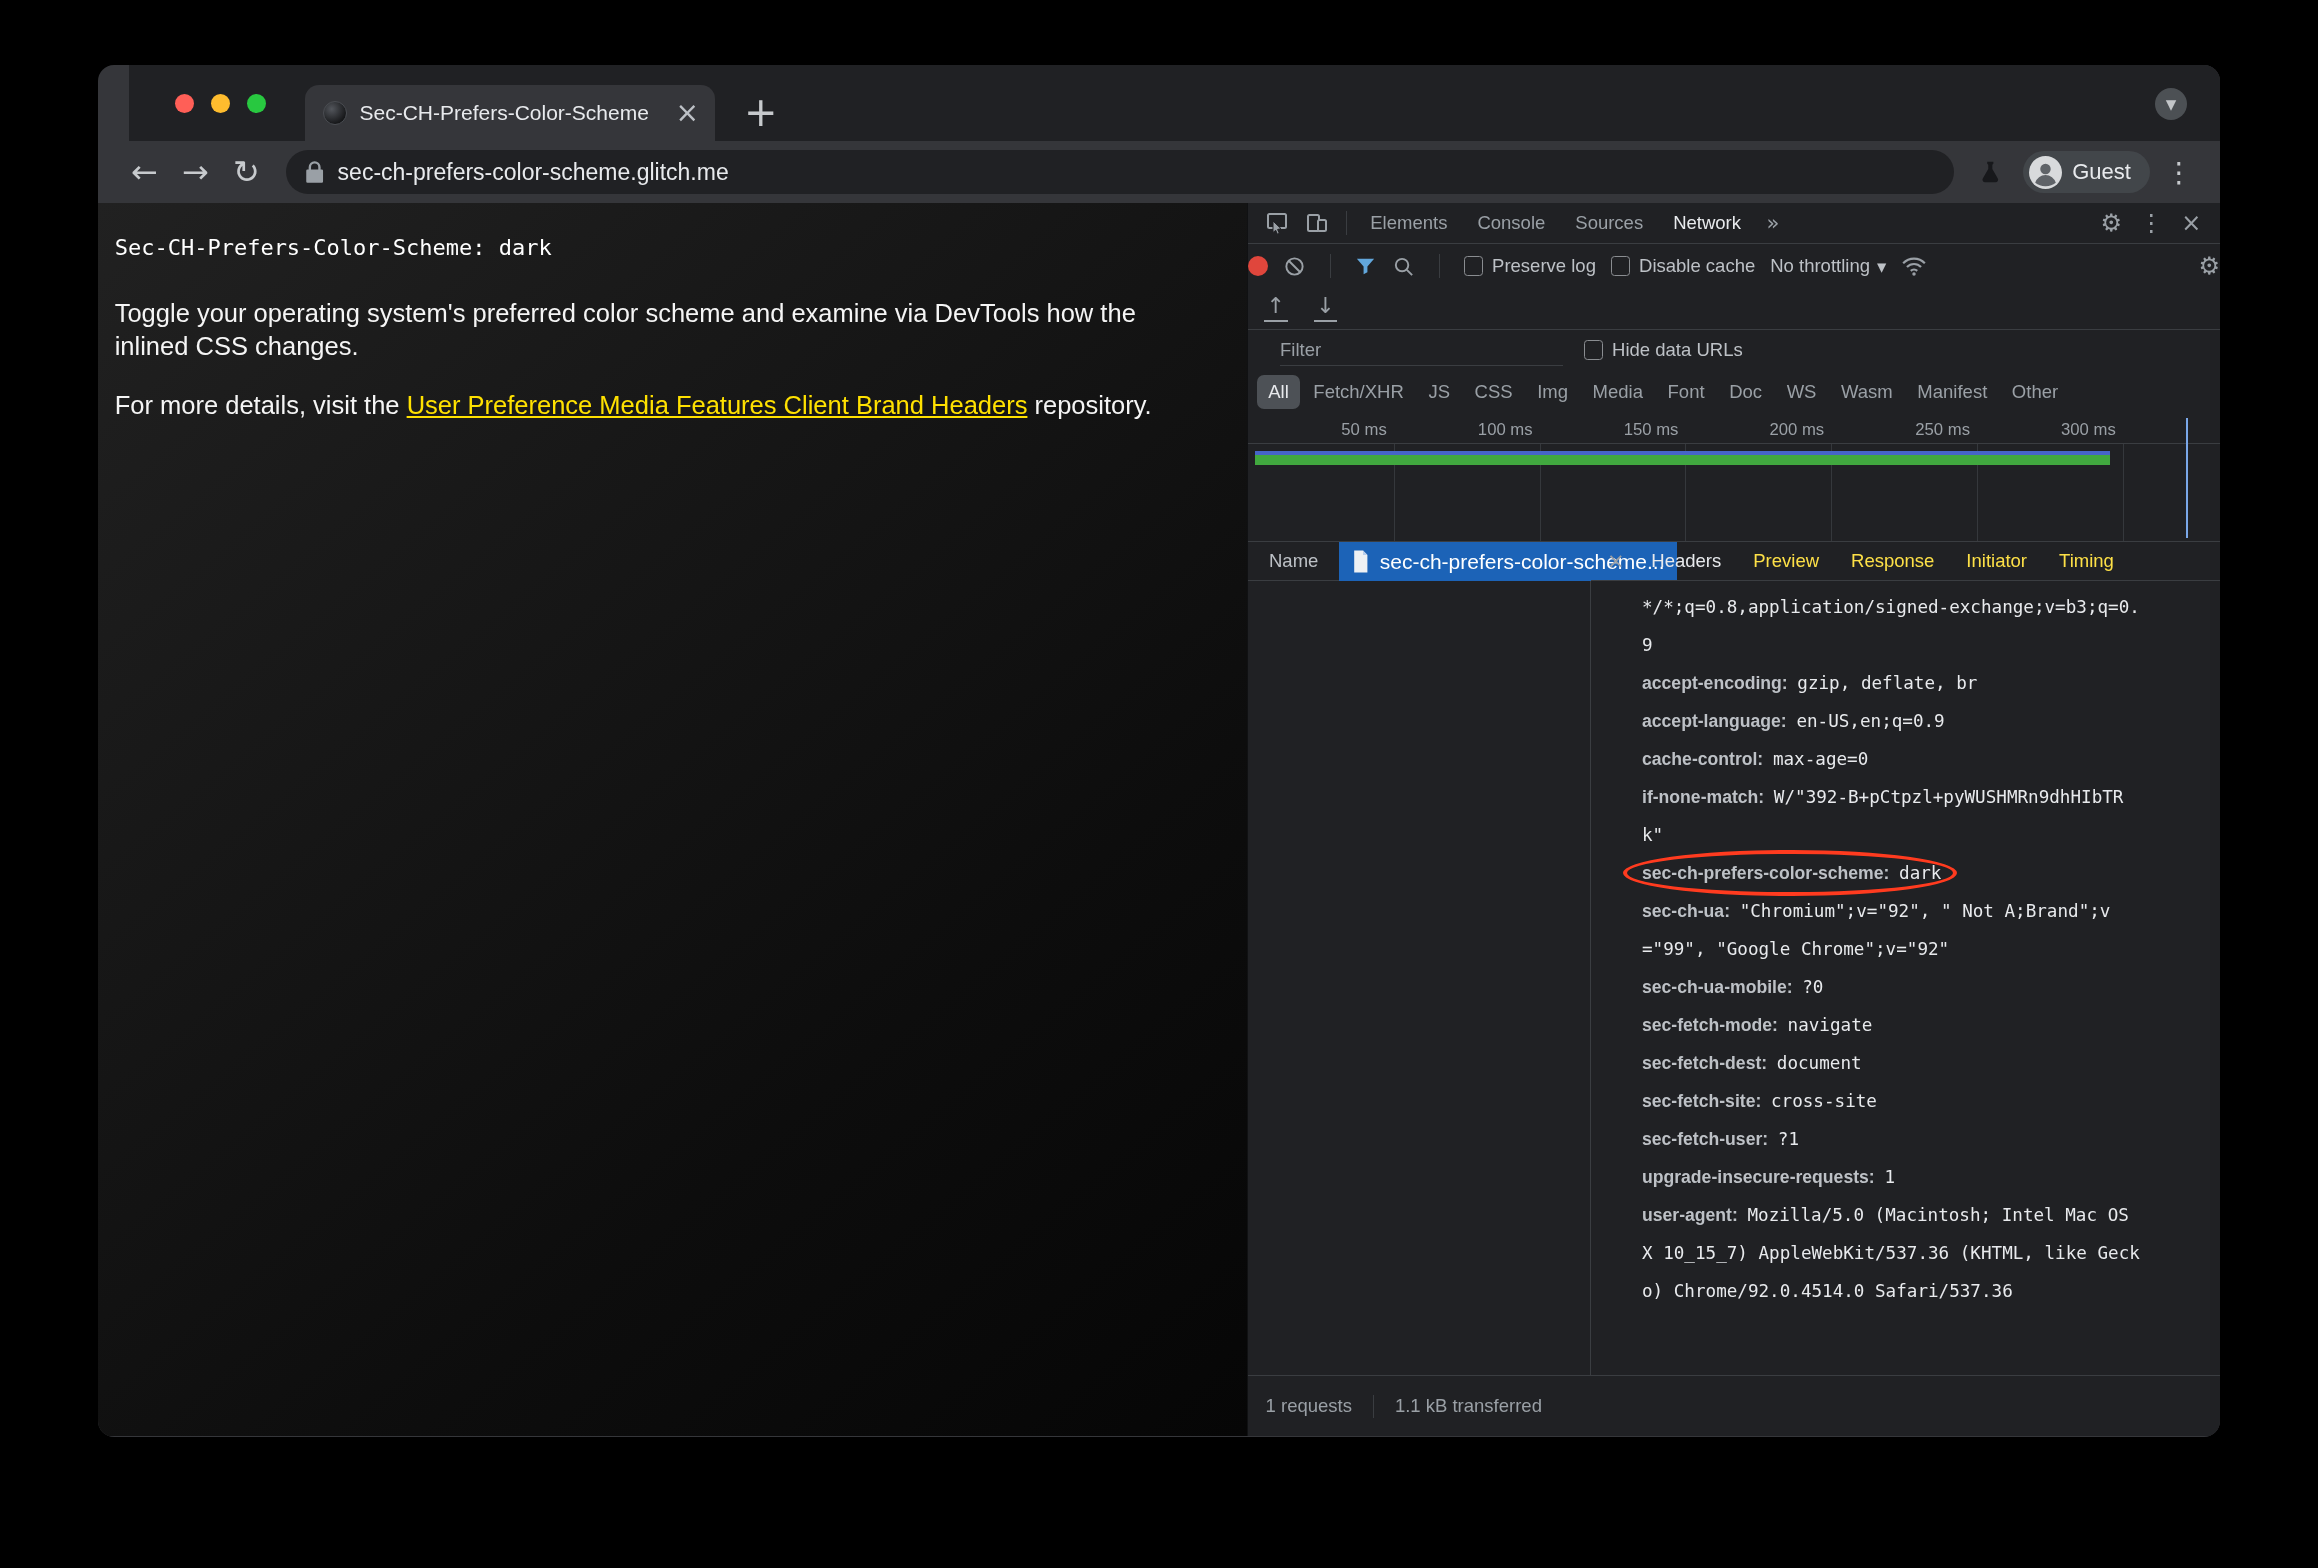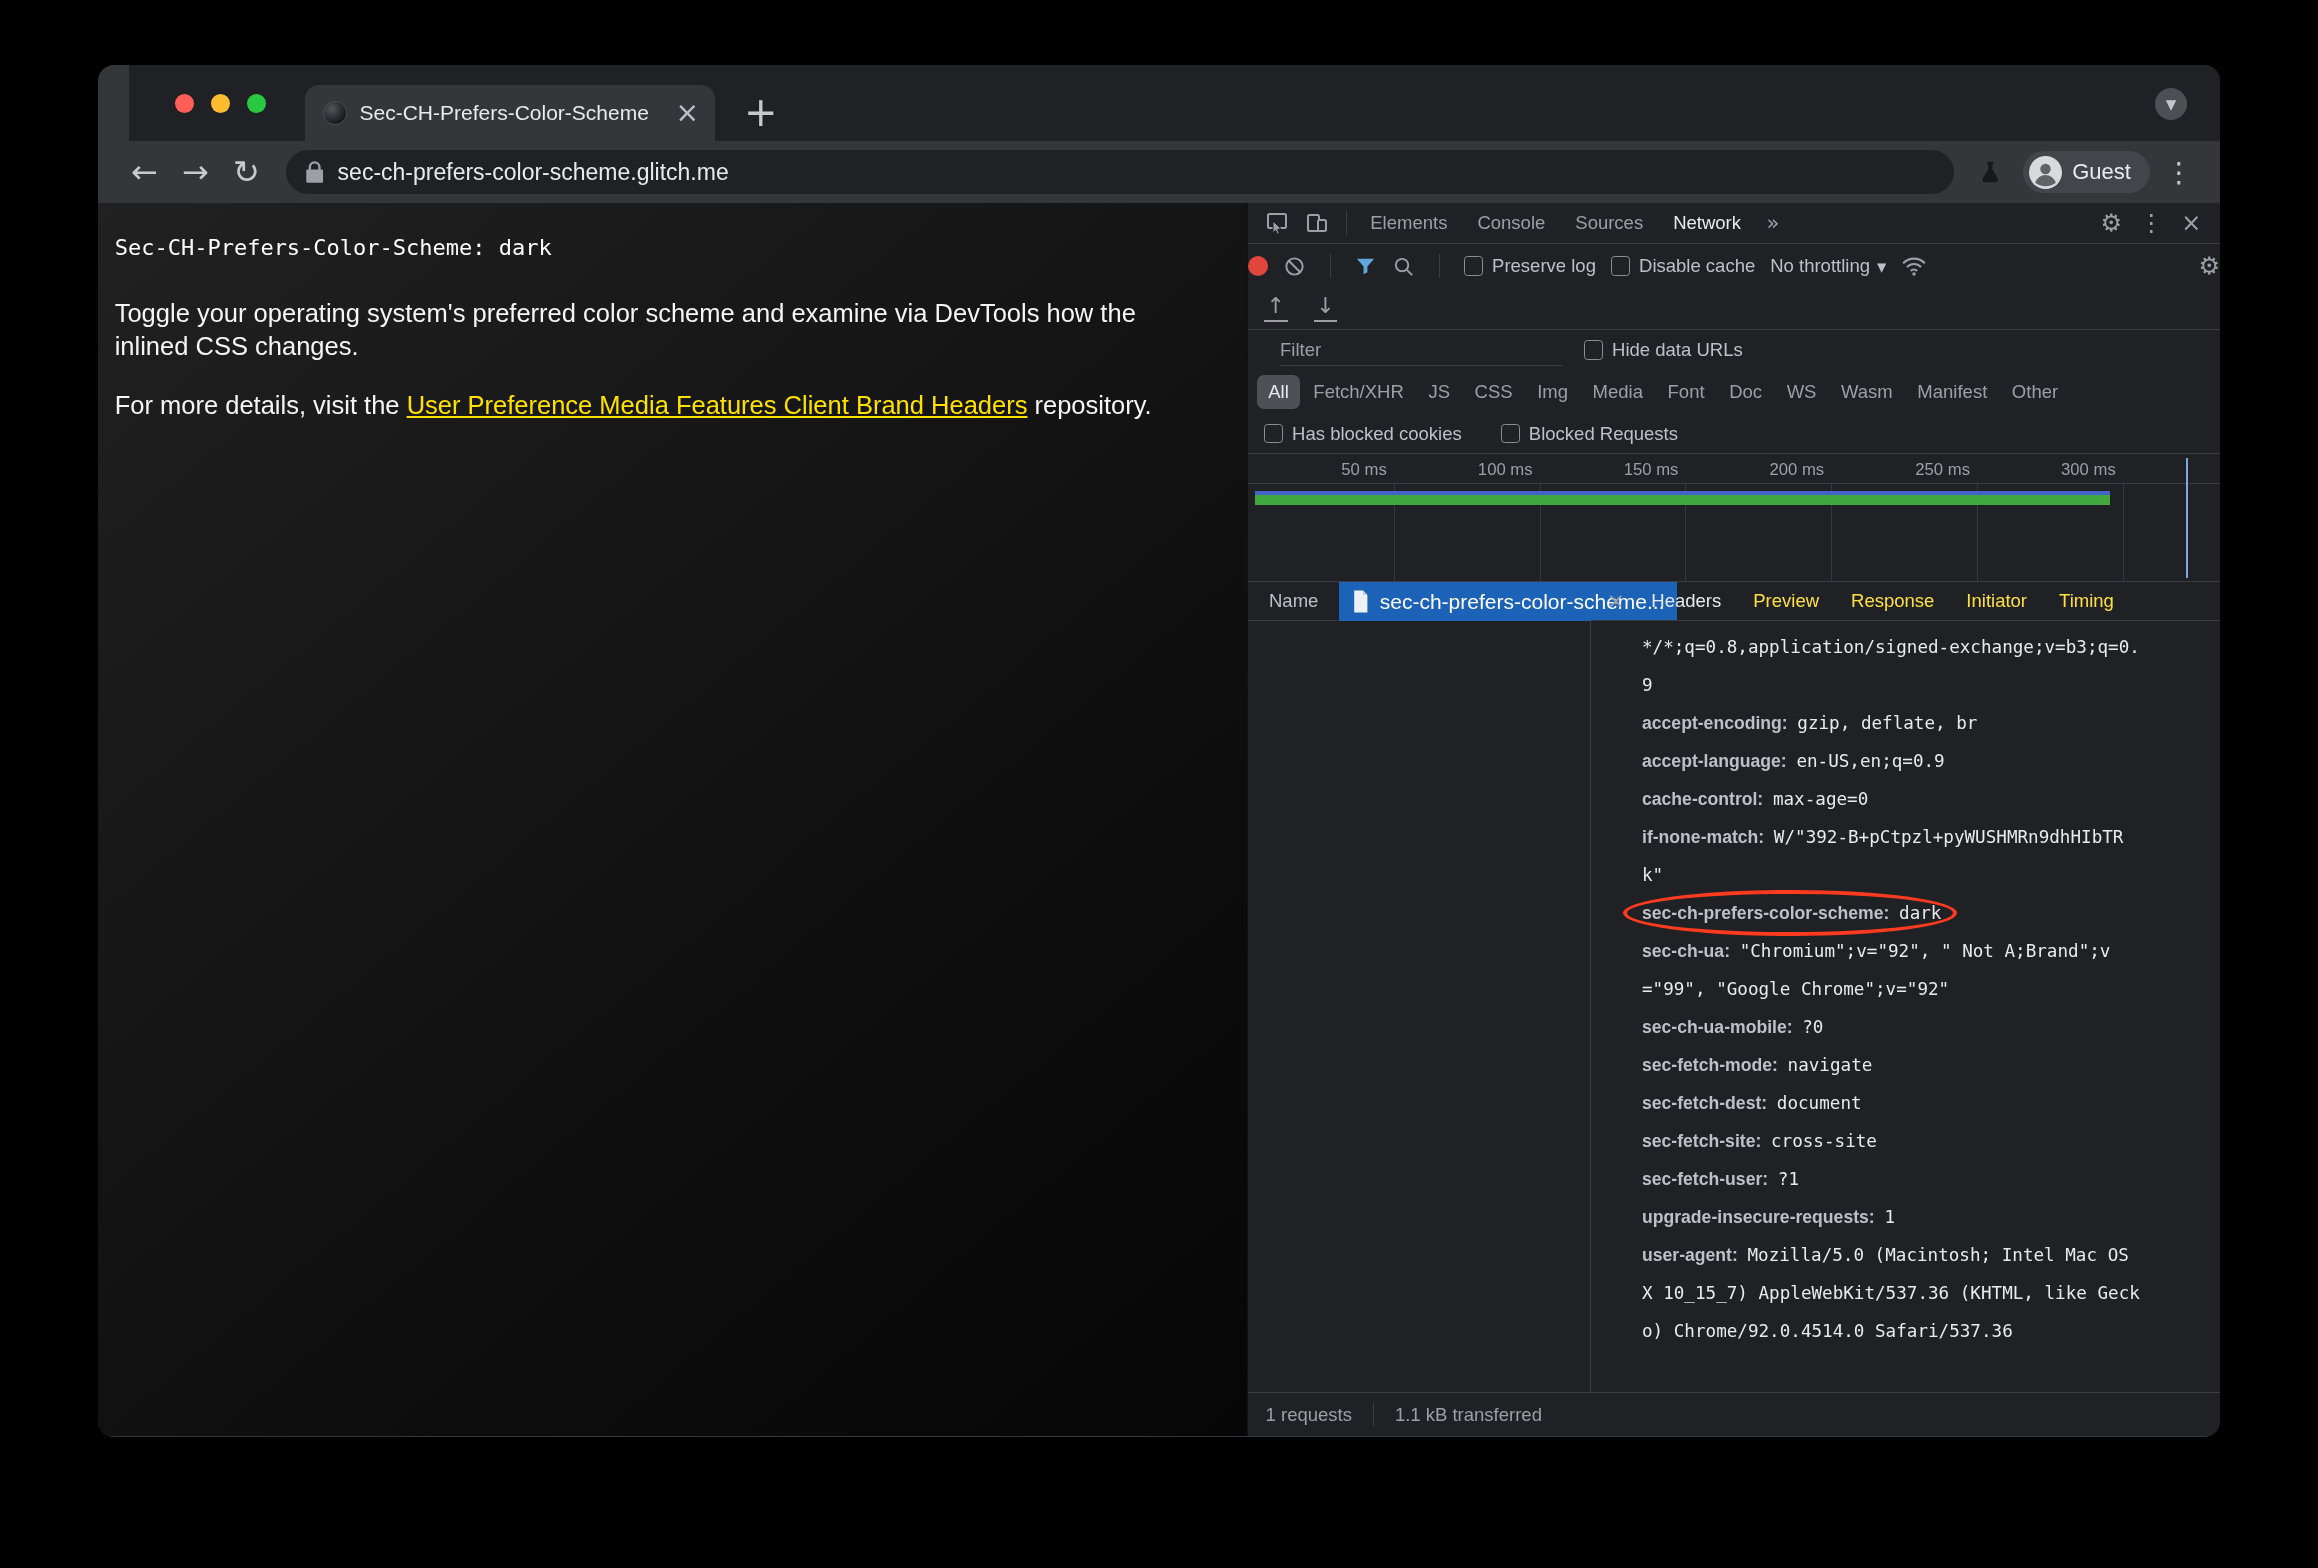--- a/index.html
+++ b/index.html
@@ -113,21 +113,21 @@
 
   .headers-body { flex: 1; overflow: hidden; padding: 7px 17.6px 0 51px; }
   .hdr-row { max-width: 499px; font-family: "DejaVu Sans Mono", monospace; font-size: 17.6px;
              line-height: 38px; color: #e8eaed; word-break: break-all; }
   .hdr-name { font-family: "Liberation Sans", sans-serif; font-weight: 600; color: #bdc1c6; word-break: normal; }
   .hdr-name:not(:empty) { margin-right: 9.7px; }
   .circle-annot { position: relative; display: inline-block; }
   .circle-annot::after { content: ""; position: absolute; left: -19.3px; right: -16px; top: -4.4px; bottom: -4.4px;
                          border: 4.4px solid #ff3b1f; border-radius: 50%; pointer-events: none; }
 
-  .dt-statusbar { height: 44px; flex: 0 0 auto; border-top: 0.9px solid #3a3d41; display: flex;
+  .dt-statusbar { height: 61px; flex: 0 0 auto; border-top: 0.9px solid #3a3d41; display: flex;
                   align-items: center; padding: 0 17.6px; gap: 21px; color: #9aa0a6; }
   .status-div { width: 0.9px; height: 23px; background: #3a3d41; }
 
   svg { display: block; }
 </style>
 </head>
 <body>
 
 <div class="window">
 
@@ -277,30 +277,20 @@
         <span class="chip">Img</span>
         <span class="chip">Media</span>
         <span class="chip">Font</span>
         <span class="chip">Doc</span>
         <span class="chip">WS</span>
         <span class="chip">Wasm</span>
         <span class="chip">Manifest</span>
         <span class="chip">Other</span>
       </div>
 
-      <div class="dt-cookierow">
-        <label class="cb-group">
-          <span class="checkbox"></span>
-          <span>Has blocked cookies</span>
-        </label>
-        <label class="cb-group">
-          <span class="checkbox"></span>
-          <span>Blocked Requests</span>
-        </label>
-      </div>
 
       <div class="dt-timeline">
         <div class="tl-ruler">
           <span class="tl-label" style="left:15%">50 ms</span>
           <span class="tl-label" style="left:30%">100 ms</span>
           <span class="tl-label" style="left:45%">150 ms</span>
           <span class="tl-label" style="left:60%">200 ms</span>
           <span class="tl-label" style="left:75%">250 ms</span>
           <span class="tl-label" style="left:90%">300 ms</span>
         </div>

